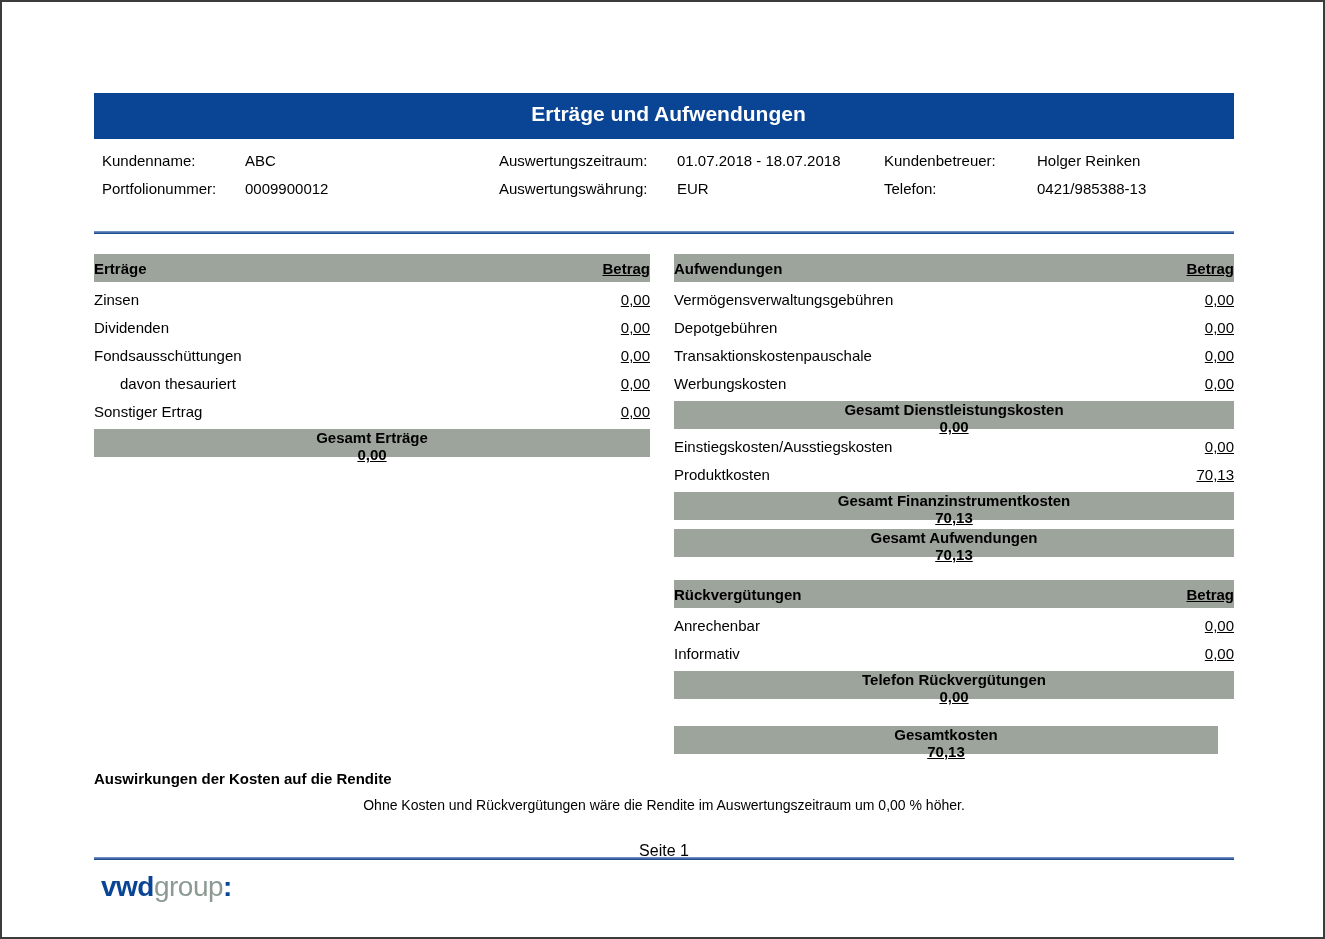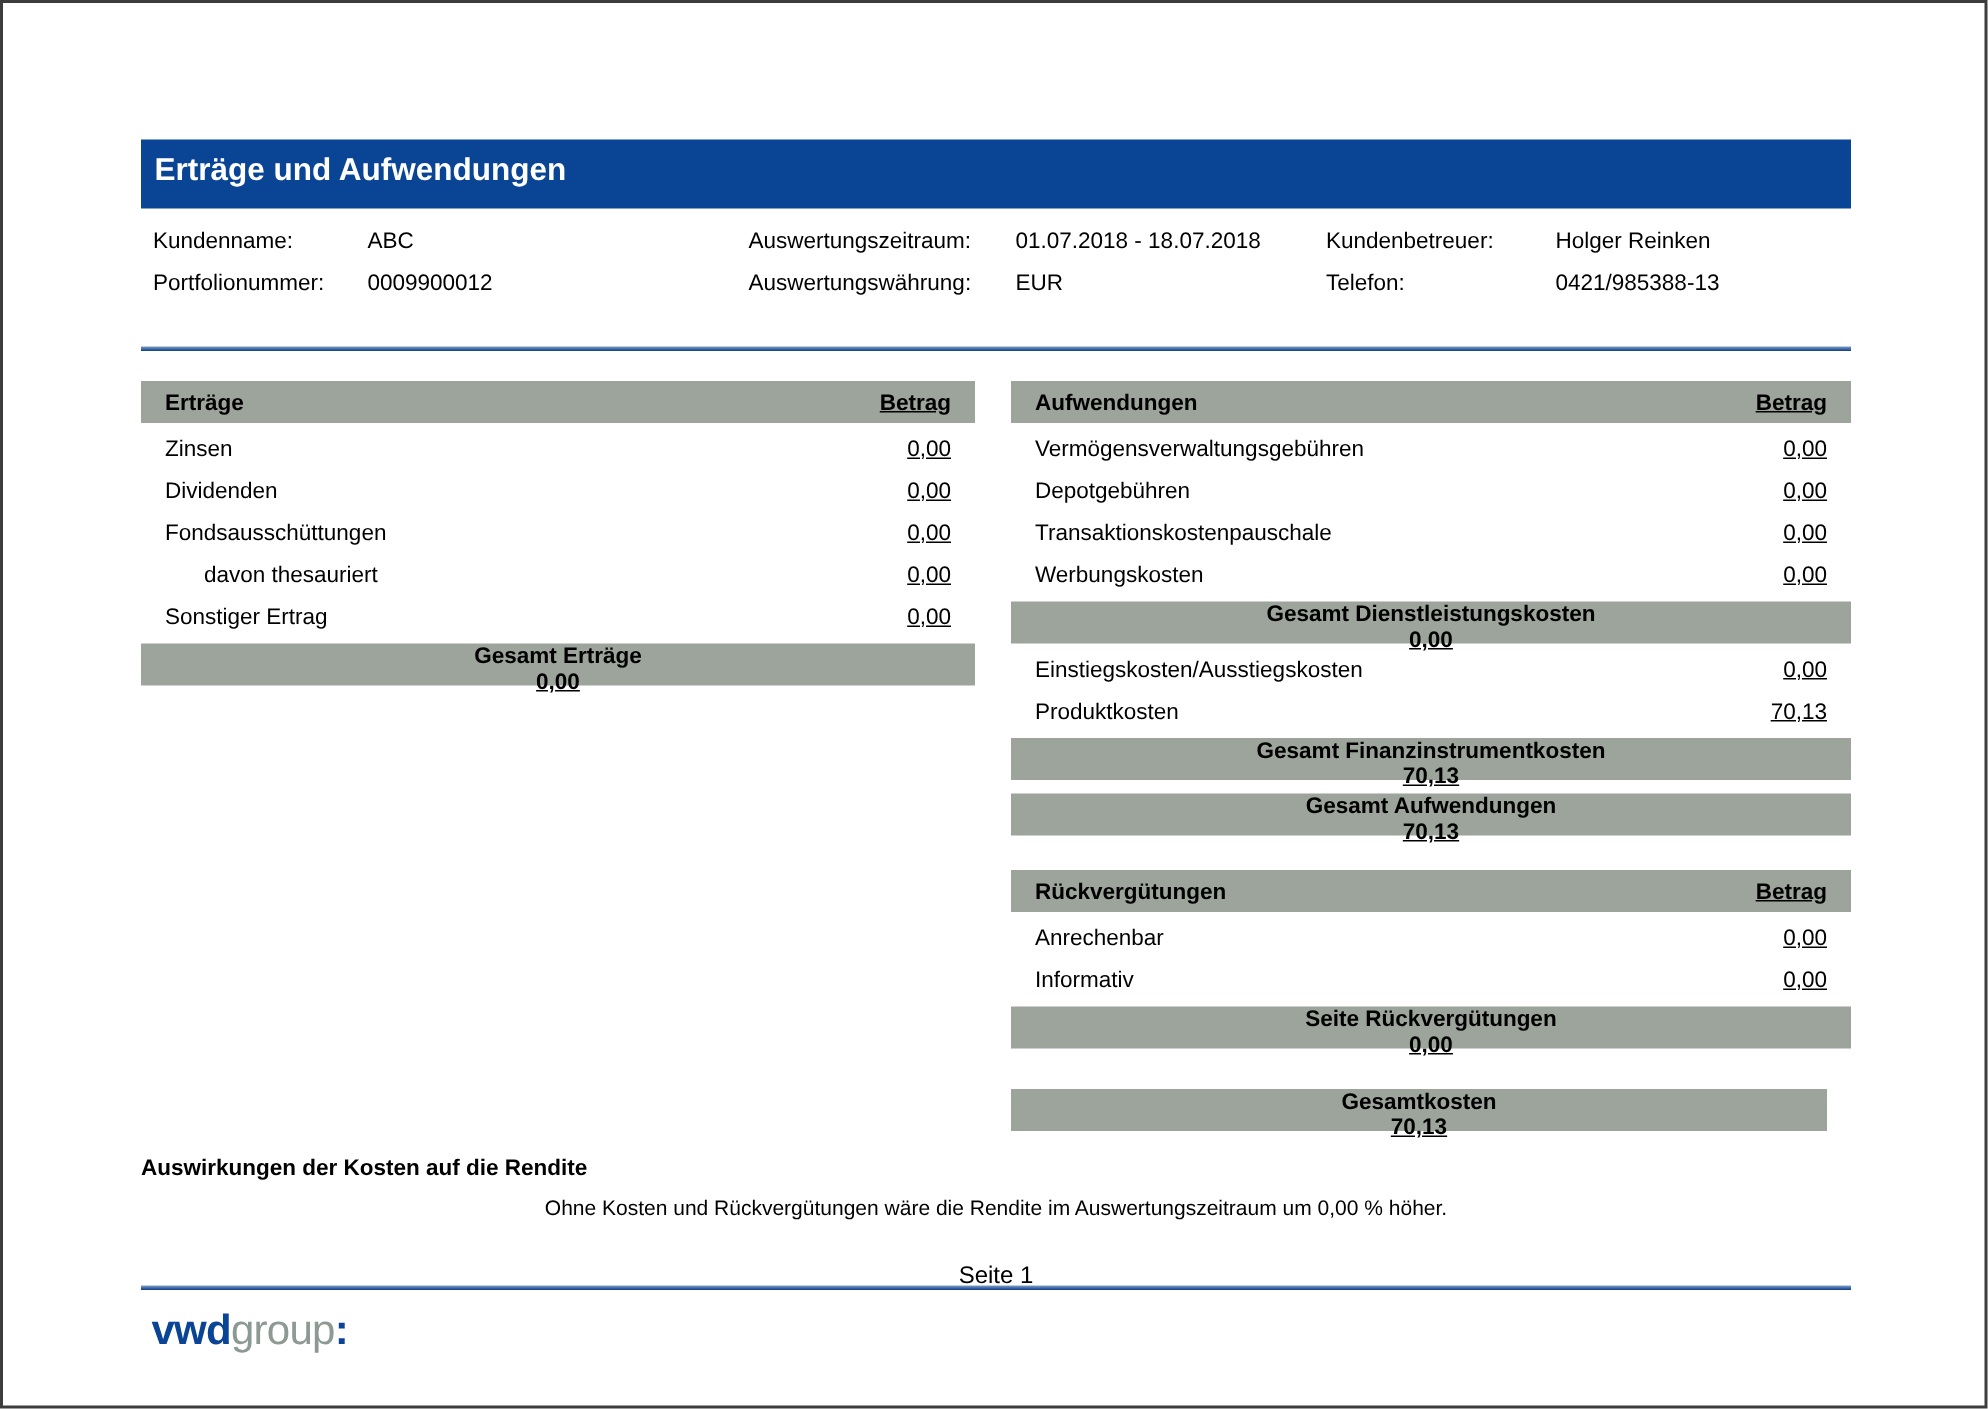--- a/index.html
+++ b/index.html
@@ -8,40 +8,40 @@
     --logo-gray:#8c9a93;
   }
   *{box-sizing:border-box;}
   html,body{margin:0;padding:0;}
   body{
     width:1325px;height:939px;position:relative;background:#ffffff;
     border:2px solid #3c3c3c;
     font-family:"Liberation Sans", sans-serif;color:#000;
     overflow:hidden;
   }
-  .abs{position:absolute;}
+  .abs{position:absolute;text-align:center;}
   
   .title-bar{
     left:92px;top:91px;width:1140px;height:46px;
     background:var(--accent);
     color:#fff;font-size:21px;font-weight:bold;
     line-height:42px;padding-left:9px;
   }
   
   .m-label,.m-value{position:absolute;font-size:15px;line-height:22px;white-space:nowrap;}
   
   .blue-line{
     left:92px;width:1140px;height:3px;
     background:linear-gradient(to bottom,#7f9fca 0%,#0e3d85 100%);
   }
   
   .fin-table{position:absolute;}
   .t-row{
     display:flex;justify-content:space-between;align-items:center;
-    height:28px;font-size:15px;padding:0 16px;background:#fff;
+    height:28px;font-size:15px;padding:0 0;background:#fff;
   }
   .t-row .lbl{white-space:nowrap;}
   .t-row .val{white-space:nowrap;text-align:left;text-decoration:underline;}
   .t-row.header,.t-row.total{background:var(--band);font-weight:bold;}
   .t-row.header{margin-bottom:3px;}
   .t-row.total{margin-top:4px;margin-bottom:3px;flex-direction:column;}
   .t-row .lbl.indent{padding-left:26px;}
   
   .note-title{left:92px;width:1140px;text-align:left;font-size:15px;font-weight:bold;}
   .note-text{left:92px;width:1140px;text-align:center;font-size:14px;}
@@ -161,21 +161,21 @@
     </div>
     <div class="t-row data">
       <span class="lbl">Anrechenbar</span>
       <span class="val">0,00</span>
     </div>
     <div class="t-row data">
       <span class="lbl">Informativ</span>
       <span class="val">0,00</span>
     </div>
     <div class="t-row total">
-      <span class="lbl">Seite Rückvergütungen</span>
+      <span class="lbl">Telefon Rückvergütungen</span>
       <span class="val">0,00</span>
     </div>
   </div>
 
 <div class="fin-table" style="left:672px;top:720px;width:544px">
     <div class="t-row total">
       <span class="lbl">Gesamtkosten</span>
       <span class="val">70,13</span>
     </div>
   </div>

